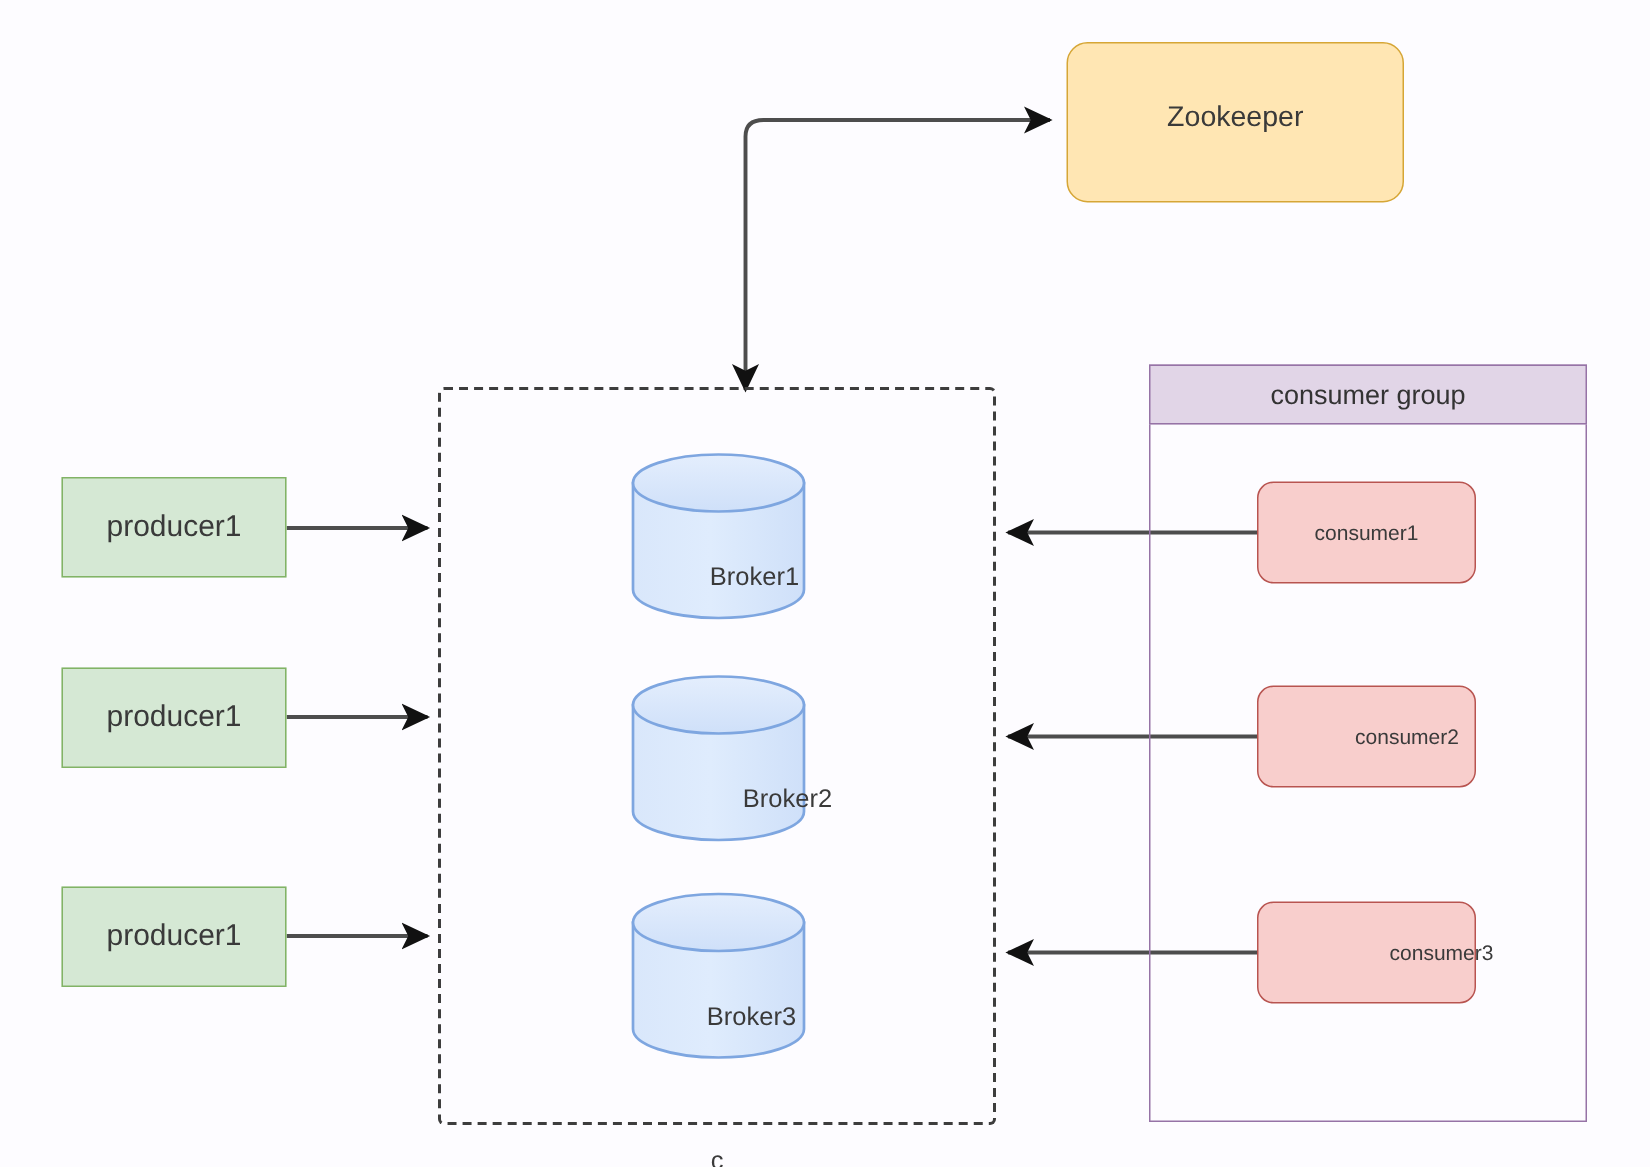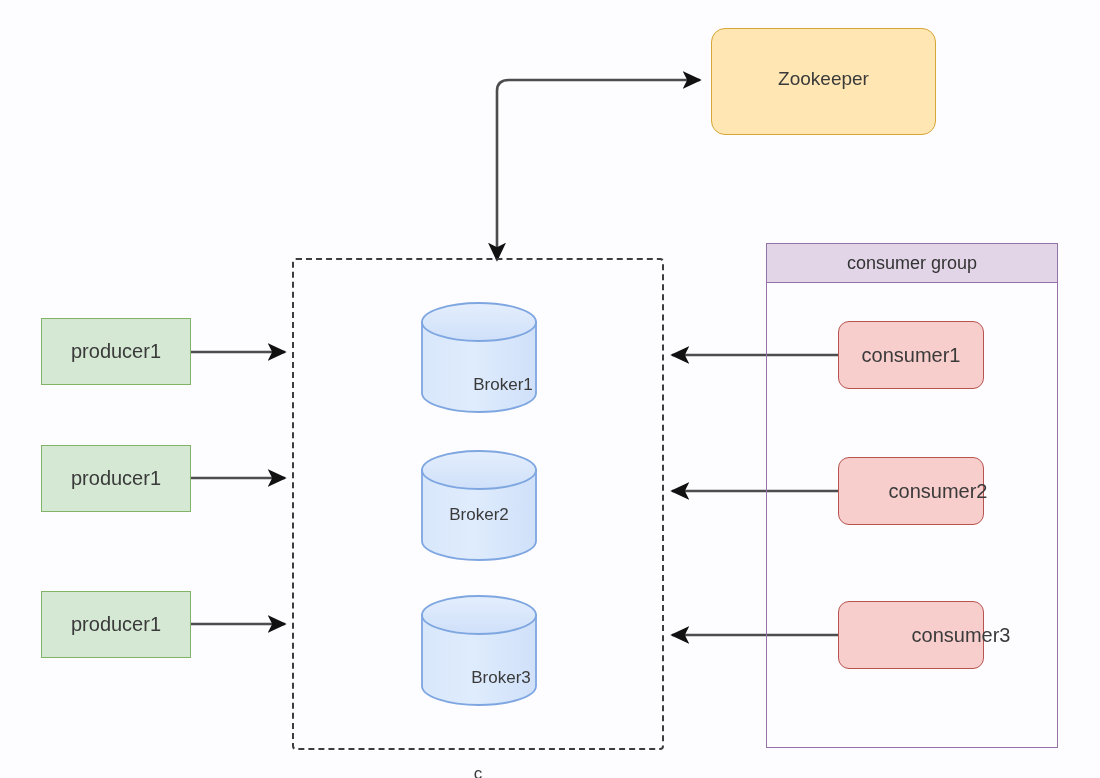--- a/index.html
+++ b/index.html
@@ -122,21 +122,21 @@
     position: absolute;
     width: 146px;
     height: 68px;
     background: #f8cecc;
     border: 1.8px solid #b85450;
     border-radius: 11px;
     box-sizing: border-box;
   }
   .consumer-label {
     width: 146px; height: 68px;
-    font-size: 20px;
+    font-size: 14px;
   }
 </style>
 </head>
 <body>
 
 <div id="canvas">
 
   <svg class="layer" viewBox="0 0 1100 778">
     <defs>
       <marker id="arrowEnd" viewBox="0 0 12 12" refX="10" refY="6" markerWidth="8" markerHeight="8" orient="auto-start-reverse">
@@ -203,21 +203,21 @@
   <div class="producer-box" style="left:41px; top:318px;"></div>
   <div class="node-label producer-label" style="left:41px; top:318px;">producer1</div>
 
   <div class="producer-box" style="left:41px; top:445px;"></div>
   <div class="node-label producer-label" style="left:41px; top:445px;">producer1</div>
 
   <div class="producer-box" style="left:41px; top:591px;"></div>
   <div class="node-label producer-label" style="left:41px; top:591px;">producer1</div>
 
   <div class="node-label broker-label" style="left:422px; top:368px;padding-left:24px;">Broker1</div>
-  <div class="node-label broker-label" style="left:422px; top:498px;">Broker2</div>
+  <div class="node-label broker-label" style="left:422px; top:516px;padding-left:46px;">Broker2</div>
   <div class="node-label broker-label" style="left:444px; top:661px;">Broker3</div>
 
   <div id="consumer-group-box"></div>
   <div id="consumer-group-header"></div>
   <div id="consumer-group-title" class="node-label">consumer group</div>
 
   <div class="consumer-box" style="left:838px; top:321px;"></div>
   <div class="node-label consumer-label" style="left:838px; top:321px;">consumer1</div>
 
   <div class="consumer-box" style="left:838px; top:457px;"></div>

